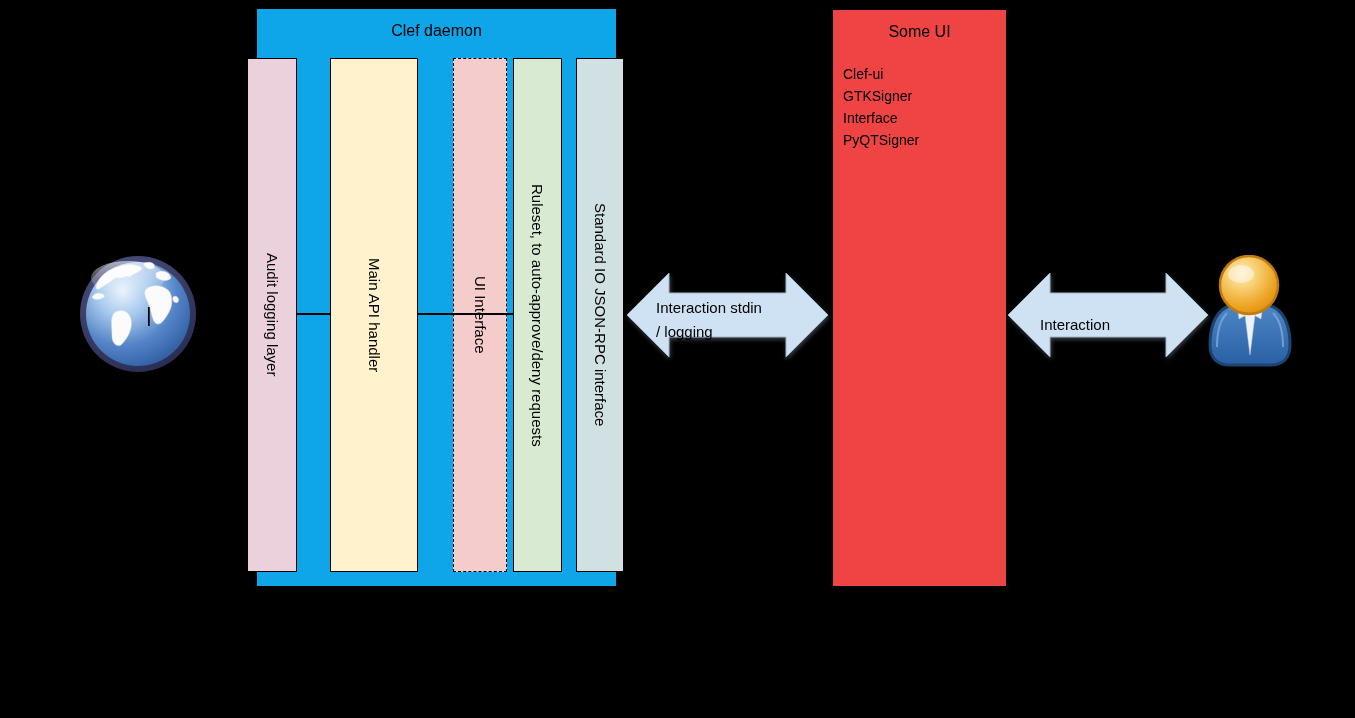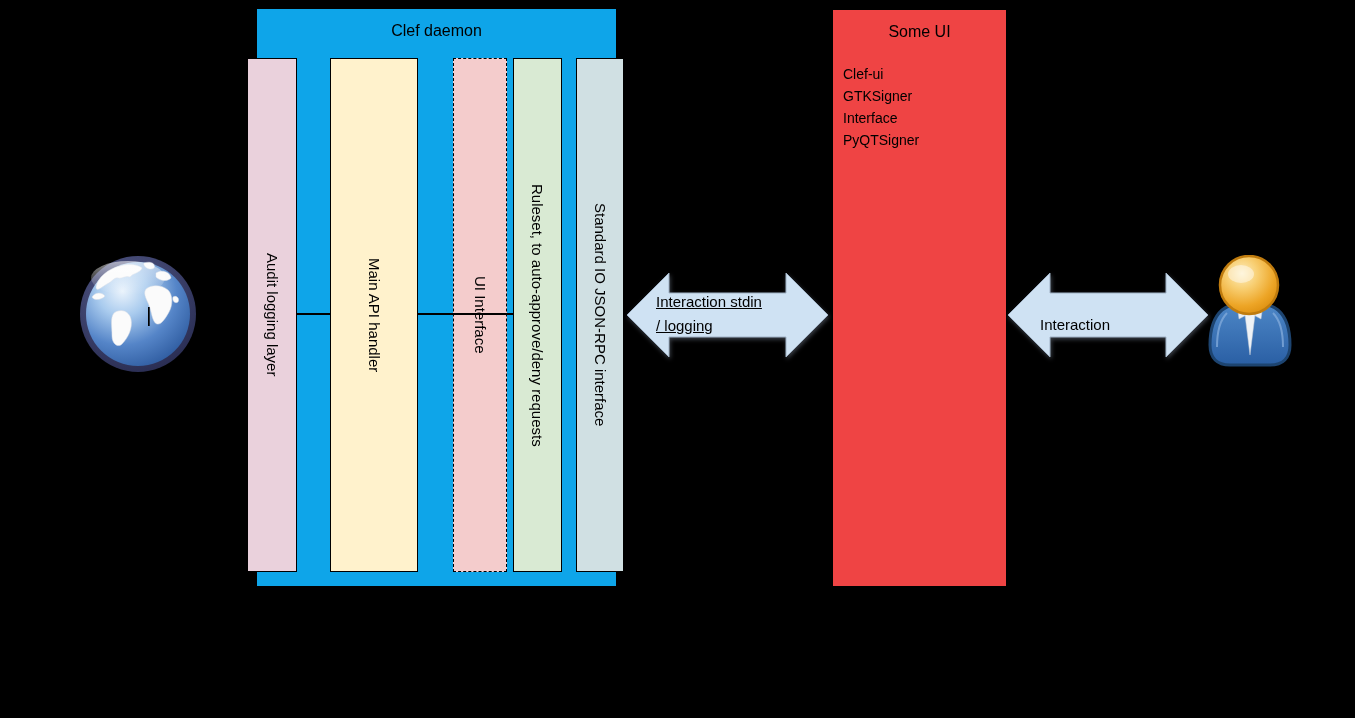--- a/index.html
+++ b/index.html
@@ -30,21 +30,21 @@
   .someui-box{position:absolute;left:832px;top:9px;width:175px;height:578px;
               border:1px solid #000;box-sizing:border-box;}
   .someui-list{position:absolute;top:53px;left:10px;font-size:14px;line-height:22px;}
 
   
   .arrow{position:absolute;top:273px;height:84px;}
   .arrow svg{display:block;filter:drop-shadow(1px 2px 2px rgba(105,115,130,0.55));}
   .arrow-left{left:627px;width:201px;}
   .arrow-right{left:1008px;width:200px;}
   .arrow-label{position:absolute;font-size:15px;line-height:24px;z-index:4;}
-  .arrow-label-left{left:656px;top:290px;text-decoration:underline;}
+  .arrow-label-left{left:656px;top:296px;}
   .arrow-label-right{left:1040px;top:313px;}
 
   .icon-globe{position:absolute;left:78px;top:253px;width:120px;height:122px;}
   .icon-person{position:absolute;left:1204px;top:255px;width:92px;height:112px;z-index:5;}
 </style>
 </head>
 <body>
 
 <div id="stage">
 

